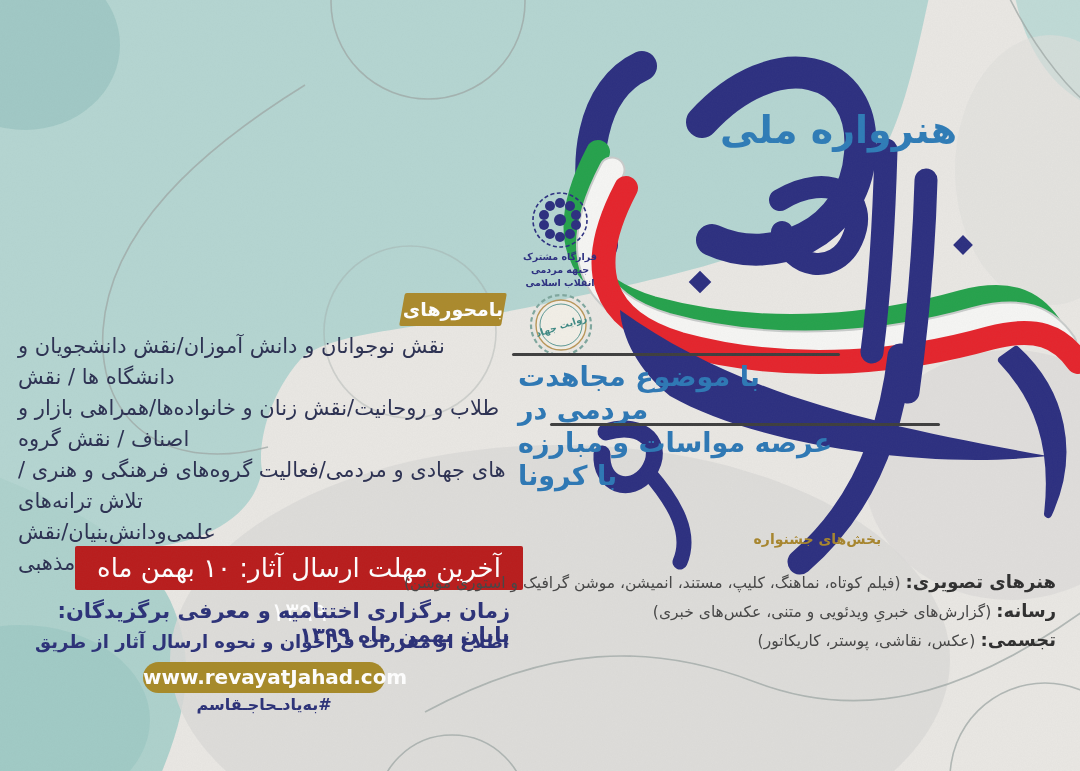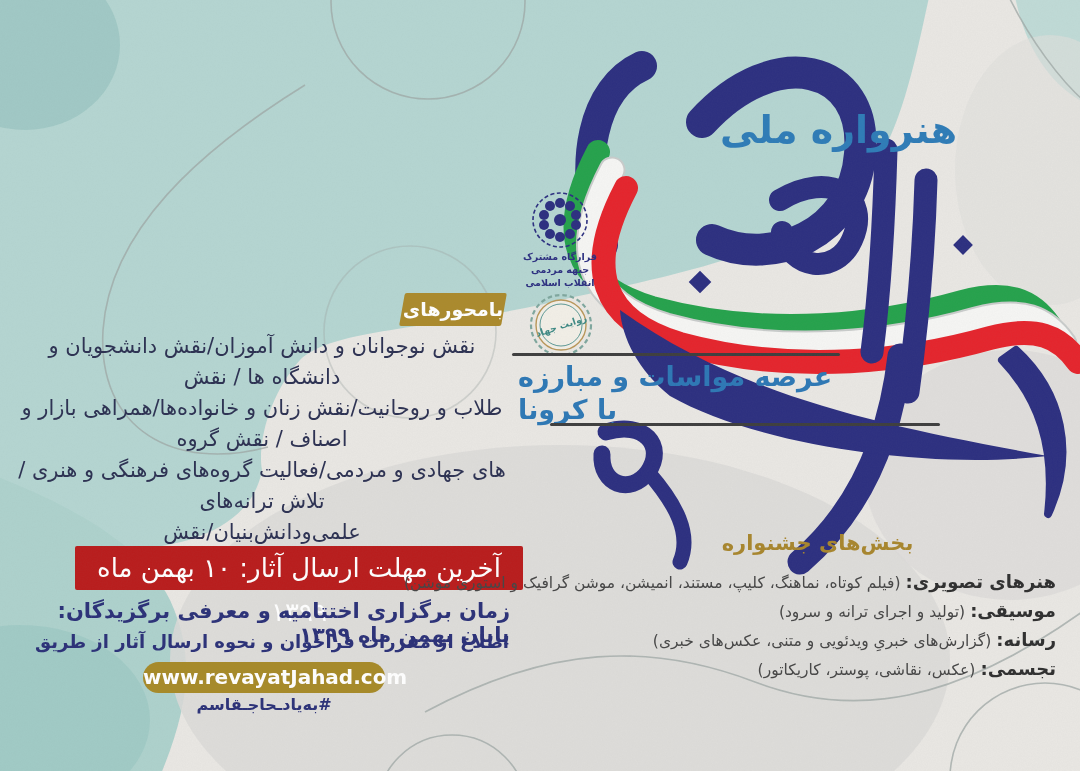--- a/index.html
+++ b/index.html
@@ -20,21 +20,21 @@
   }
   .themes-label{
     left:402px;top:293px;width:102px;height:33px;background:#ab8a2c;
     transform:skewX(-10deg);border-radius:2px;
   }
   .themes-label span{
     display:block;transform:skewX(10deg);color:#fff;font-weight:bold;
     font-size:19px;line-height:33px;text-align:center;
   }
   .themes-text{
-    left:18px;top:331px;width:488px;text-align:center;
+    left:18px;top:331px;width:488px;text-align:left;
     font-size:21px;line-height:31px;font-weight:500;color:#2c3152;
   }
   .subject-rule{background:#3e3e3e;height:3px;border-radius:2px;}
   .subject-text{
     left:518px;top:360px;width:322px;text-align:left;direction:rtl;
     font-size:27px;line-height:33px;font-weight:bold;color:#2d78b5;
   }
   .subject-text div{text-align:left;}
   .deadline-box{
     left:38px;top:546px;width:448px;height:44px;background:#b91c1c;
@@ -54,21 +54,21 @@
     left:143px;top:662px;width:242px;height:31px;background:#a78a28;
     border-radius:16px;color:#fff;font-weight:bold;font-size:20px;
     line-height:31px;text-align:center;direction:ltr;
   }
   .hashtag{
     left:143px;top:695px;width:242px;text-align:center;
     font-size:16px;font-weight:bold;color:#2b3178;
   }
   .sections-heading{
     left:700px;top:531px;width:235px;text-align:center;
-    font-size:21px;font-weight:bold;color:#a8862d;
+    font-size:14px;font-weight:bold;color:#a8862d;
   }
   .sections-list{
     left:24px;top:568px;width:1032px;text-align:left;direction:rtl;
   }
   .sec-row{line-height:27px;white-space:nowrap;text-align:right;}
   .sec-name{font-size:18px;font-weight:bold;color:#2f2f2f;}
   .sec-detail{font-size:15.5px;color:#464646;}
 </style>
 </head>
 <body>
@@ -171,39 +171,36 @@
   </div>
   <div class="abs themes-text" dir="rtl">
     <div>نقش نوجوانان و دانش آموزان/نقش دانشجویان و دانشگاه ها / نقش</div>
     <div>طلاب و روحانیت/نقش زنان و خانواده‌ها/همراهی بازار و اصناف / نقش گروه</div>
     <div>های جهادی و مردمی/فعالیت گروه‌های فرهنگی و هنری / تلاش ترانه‌های</div>
     <div>علمی‌ودانش‌بنیان/نقش مساجد،پایگاه‌های‌بسیج‌وهیآت‌مذهبی</div>
   </div>
 
   <div class="abs subject-rule" style="left:512px;top:353px;width:328px"></div>
   <div class="abs subject-text" dir="rtl">
+    <div>با موضوع مجاهدت مردمی در</div>
     <div>عرصه مواسات و مبارزه با کرونا</div>
   </div>
   <div class="abs subject-rule" style="left:550px;top:423px;width:390px"></div>
 
   <div class="abs deadline-box" dir="rtl">آخرین مهلت ارسال آثار: ۱۰ بهمن ماه ۱۳۹۹</div>
   <div class="abs ceremony-line" dir="rtl">زمان برگزاری اختتامیه و معرفی برگزیدگان: پایان بهمن ماه ۱۳۹۹</div>
   <div class="abs info-line" dir="rtl">اطلاع از مقررات فراخوان و نحوه ارسال آثار از طریق</div>
   <div class="abs website-pill">www.revayatJahad.com</div>
   <div class="abs hashtag" dir="rtl">#به‌یادـحاجـقاسم</div>
 
   <div class="abs sections-heading" dir="rtl">بخش‌های جشنواره</div>
   <div class="abs sections-list" dir="rtl">
     <div class="sec-row">
       <span class="sec-name">هنرهای تصویری:</span>
       <span class="sec-detail">(فیلم کوتاه، نماهنگ، کلیپ، مستند، انمیشن، موشن گرافیک و استوری موشن)</span>
-    </div>
-    <div class="sec-row">
-      <span class="sec-name">موسیقی:</span>
-      <span class="sec-detail">(تولید و اجرای ترانه و سرود)</span>
     </div>
     <div class="sec-row">
       <span class="sec-name">رسانه:</span>
       <span class="sec-detail">(گزارش‌های خبریِ ویدئویی و متنی، عکس‌های خبری)</span>
     </div>
     <div class="sec-row">
       <span class="sec-name">تجسمی:</span>
       <span class="sec-detail">(عکس، نقاشی، پوستر، کاریکاتور)</span>
     </div>
   </div>

